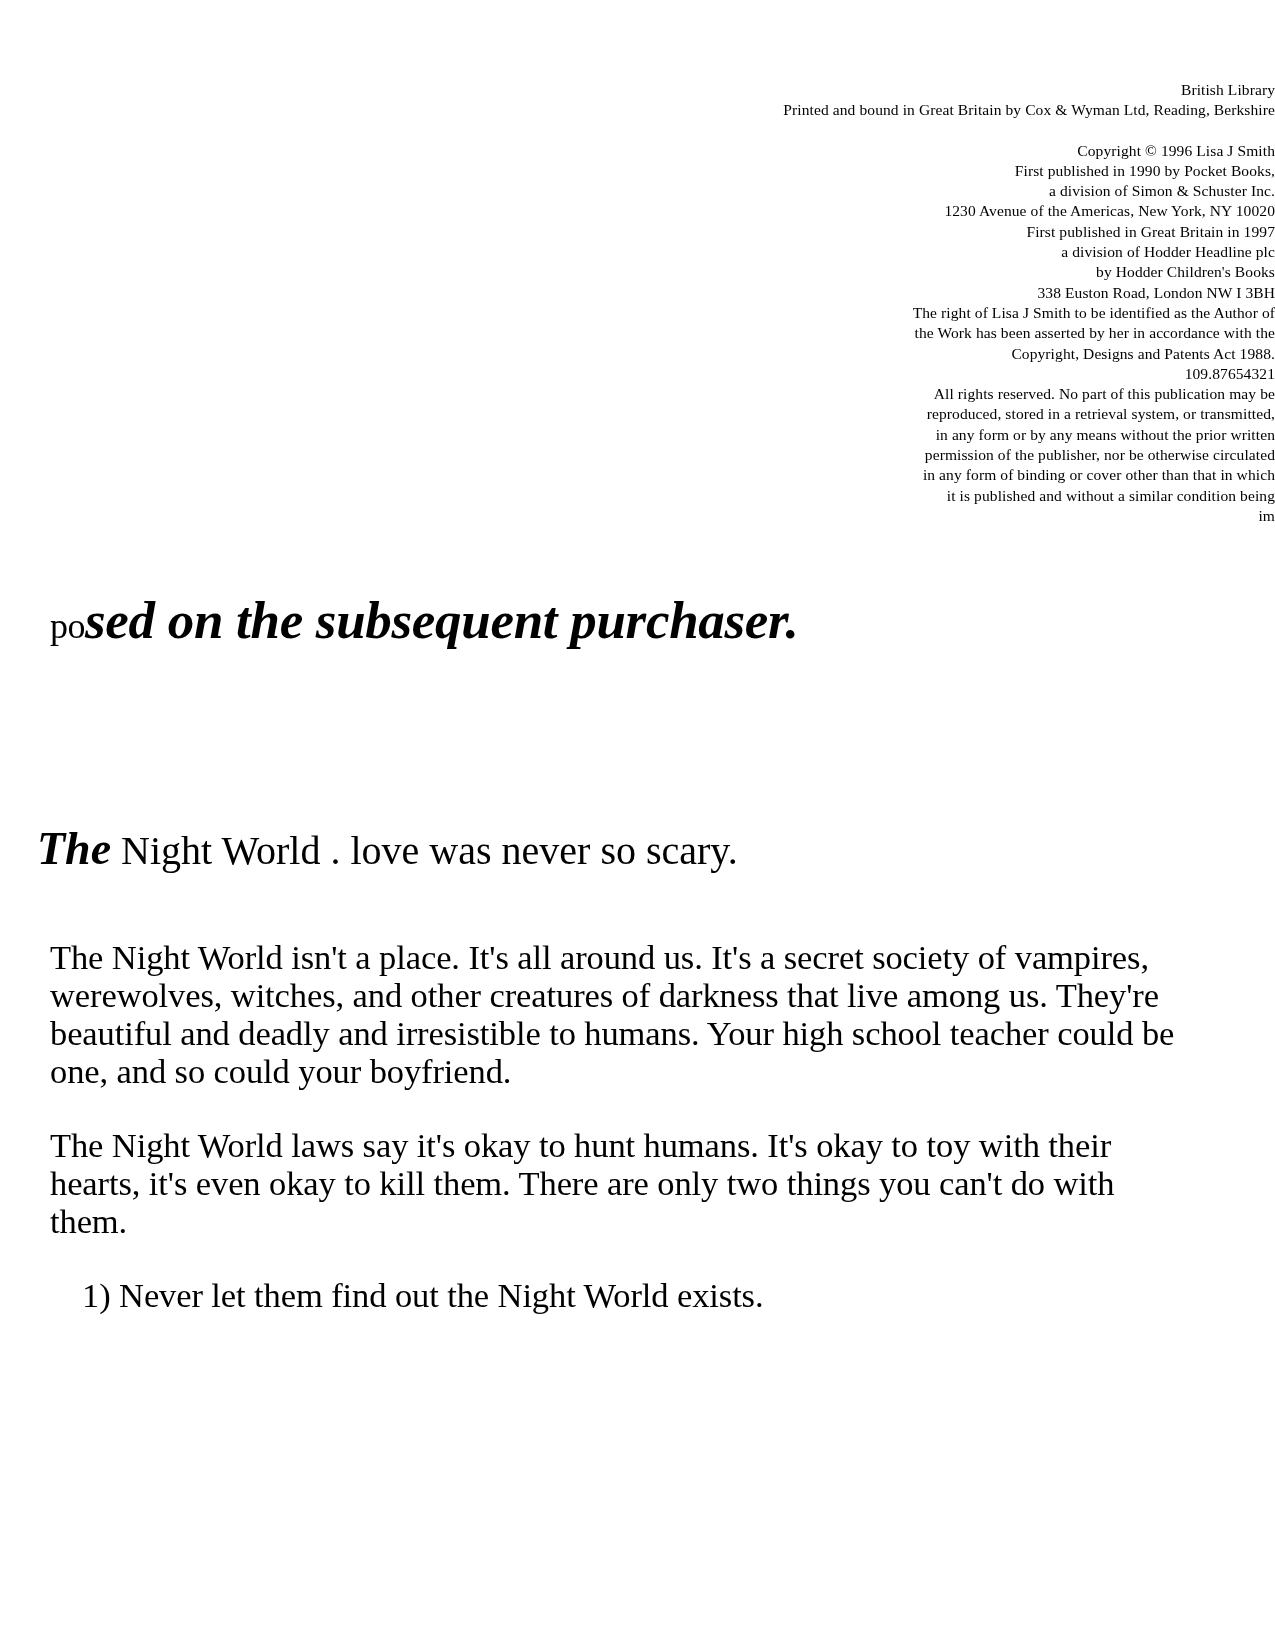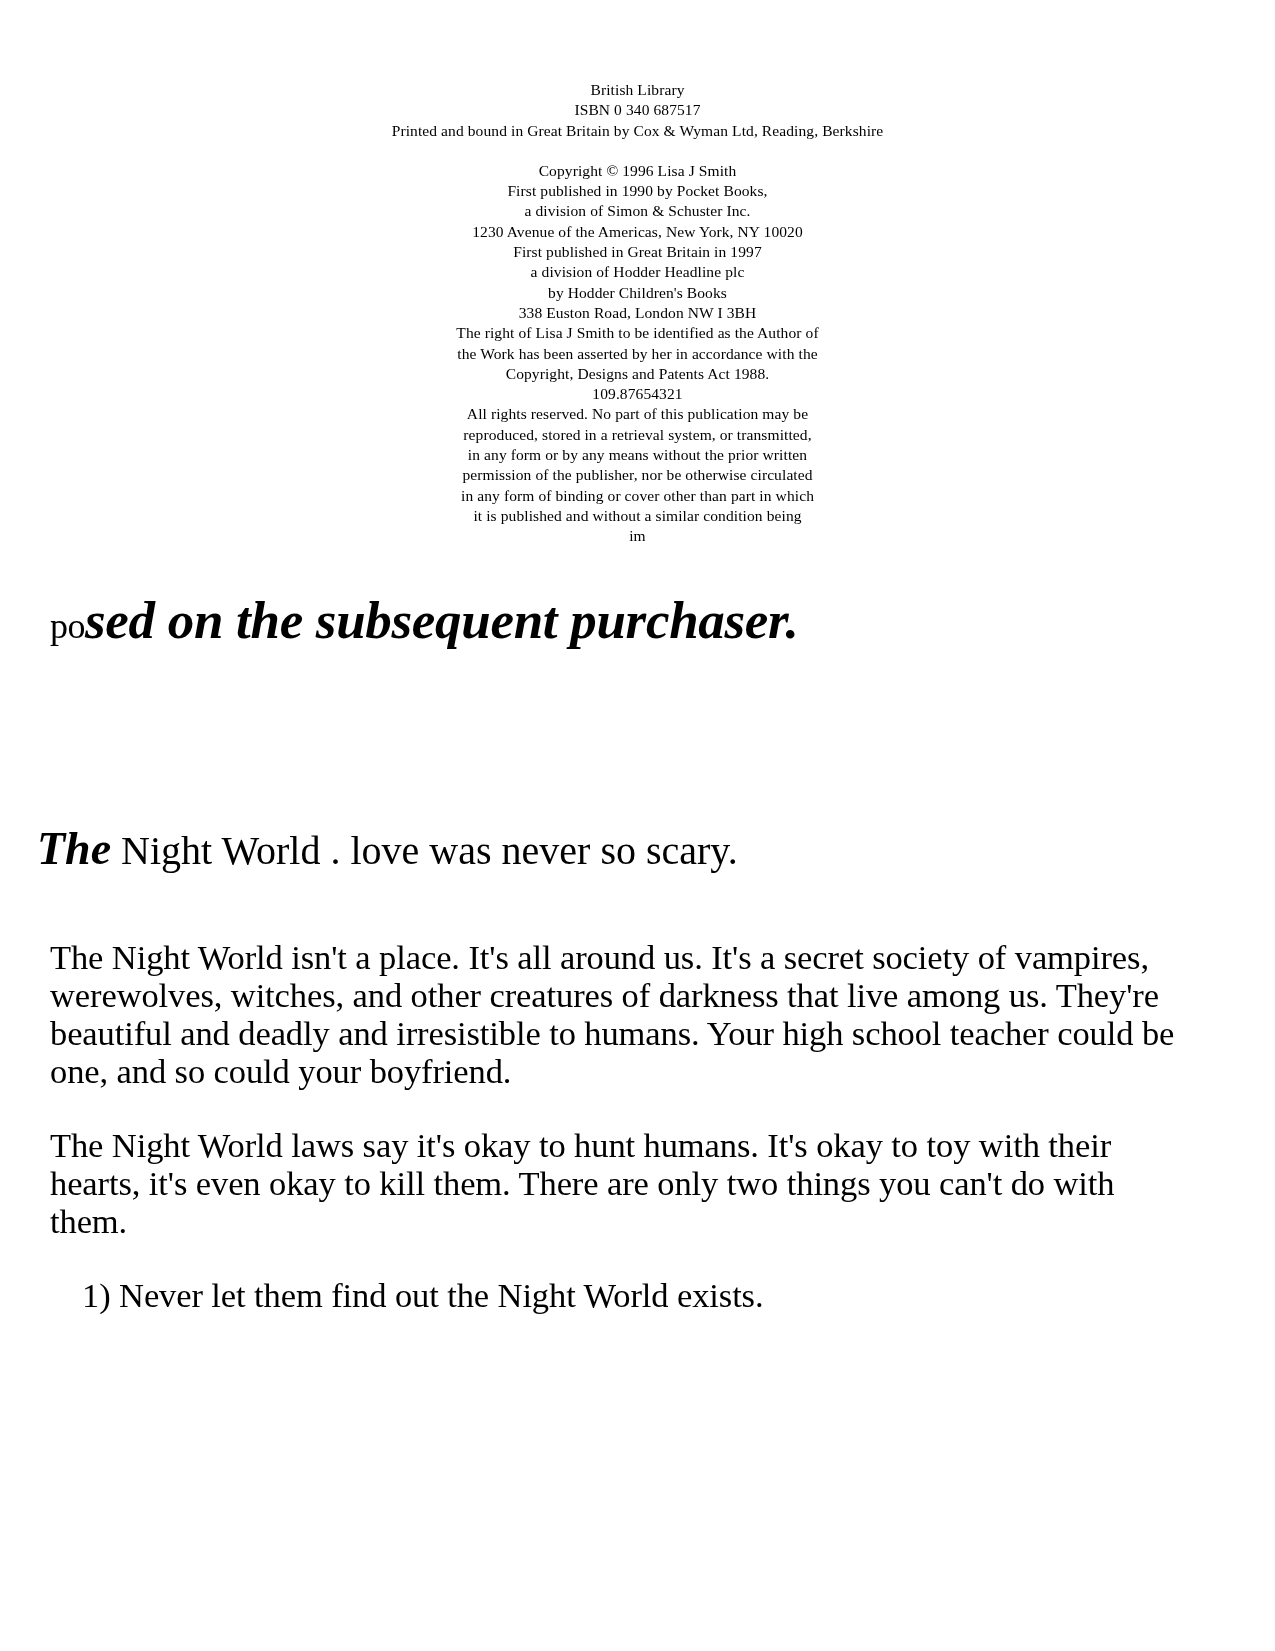--- a/index.html
+++ b/index.html
@@ -21,20 +21,21 @@
     position: absolute;
     left: 0;
     top: 80px;
     width: 1275px;
     text-align: center;
   }
   .imprint-group {
     font-size: 15.5px;
     line-height: 20.3px;
     letter-spacing: 0.1px;
+    text-align: right;
   }
   .imprint-line {
     display: block;
     white-space: pre;
   }
   .imprint-gap {
     height: 20px;
   }
 
   
@@ -96,21 +97,20 @@
     margin-left: 32px;
   }
 </style>
 </head>
 <body>
 
 <div class="imprint">
 
   <div class="imprint-group">
     <span class="imprint-line">British Library</span>
-    <span class="imprint-line">ISBN 0 340 687517</span>
     <span class="imprint-line">Printed and bound in Great Britain by Cox &amp; Wyman Ltd, Reading, Berkshire</span>
   </div>
 
   <div class="imprint-gap"></div>
 
   <div class="imprint-group">
     <span class="imprint-line">Copyright © 1996 Lisa J Smith</span>
     <span class="imprint-line">First published in 1990 by Pocket Books,</span>
     <span class="imprint-line">a division of Simon &amp; Schuster Inc.</span>
     <span class="imprint-line">1230 Avenue of the Americas, New York, NY 10020</span>
@@ -119,21 +119,21 @@
     <span class="imprint-line">by Hodder Children's Books</span>
     <span class="imprint-line">338 Euston Road, London NW I 3BH</span>
     <span class="imprint-line">The right of Lisa J Smith to be identified as the Author of</span>
     <span class="imprint-line">the Work has been asserted by her in accordance with the</span>
     <span class="imprint-line">Copyright, Designs and Patents Act 1988.</span>
     <span class="imprint-line">109.87654321</span>
     <span class="imprint-line">All rights reserved. No part of this publication may be</span>
     <span class="imprint-line">reproduced, stored in a retrieval system, or transmitted,</span>
     <span class="imprint-line">in any form or by any means without the prior written</span>
     <span class="imprint-line">permission of the publisher, nor be otherwise circulated</span>
-    <span class="imprint-line">in any form of binding or cover other than part in which</span>
+    <span class="imprint-line">in any form of binding or cover other than that in which</span>
     <span class="imprint-line">it is published and without a similar condition being</span>
     <span class="imprint-line">im</span>
   </div>
 
 </div>
 
 <div class="split-heading">
   <span class="frag-small">po</span><span class="frag-large">sed on the subsequent purchaser.</span>
 </div>
 

